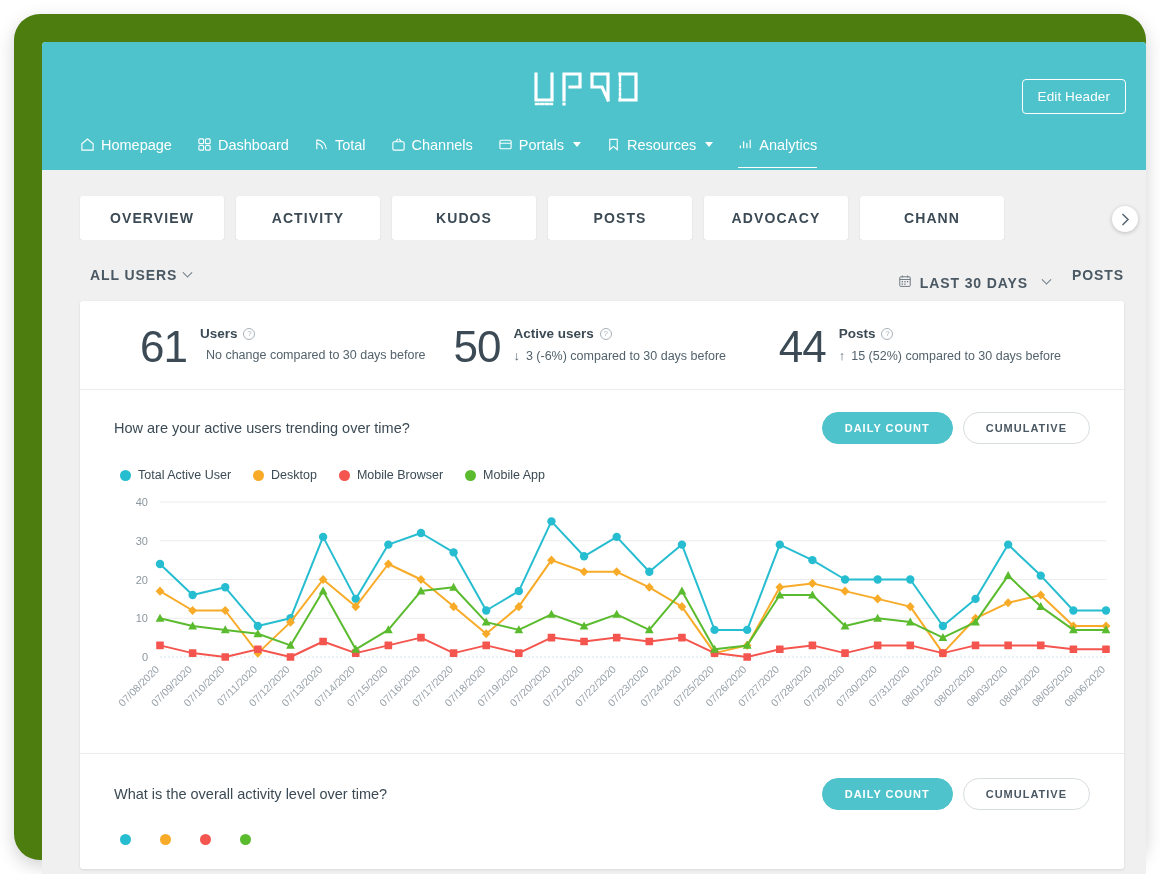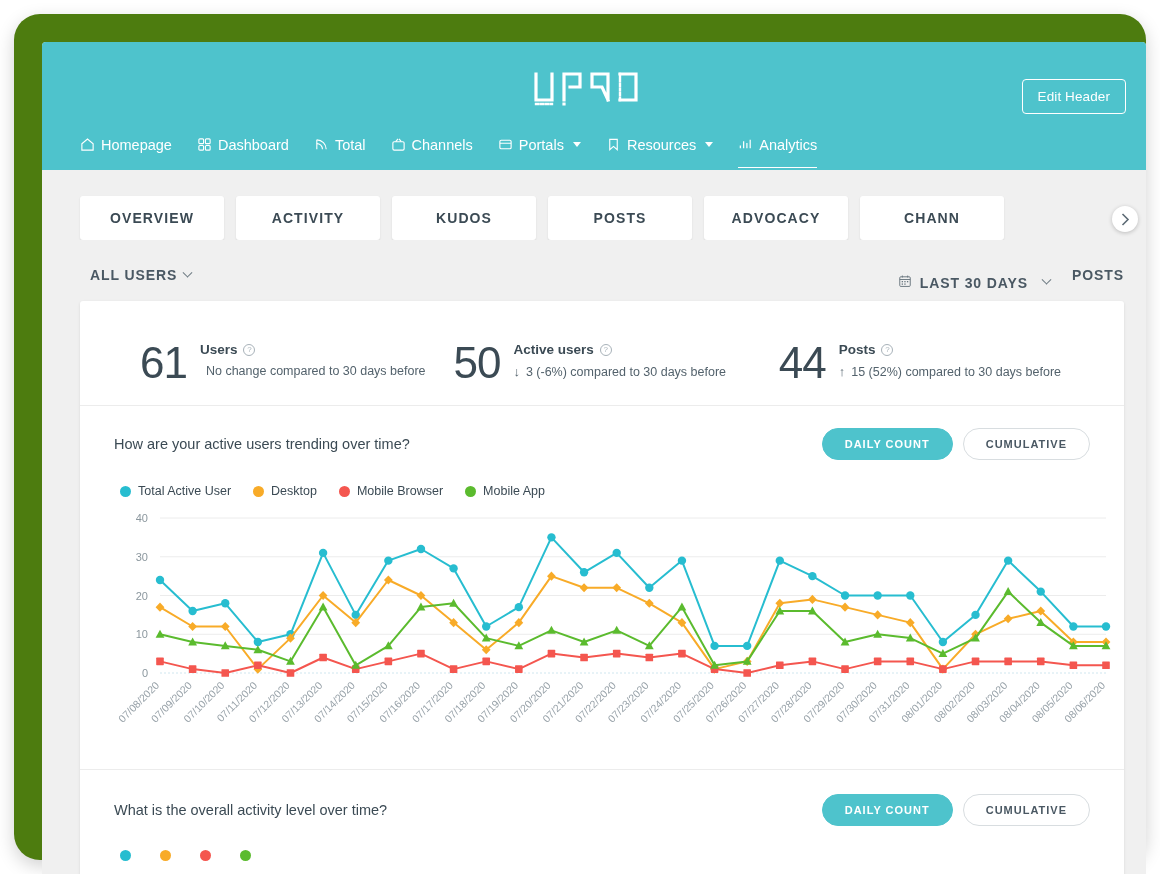--- a/index.html
+++ b/index.html
@@ -171,21 +171,21 @@
     box-shadow: 0 1px 3px rgba(0,0,0,0.10);
     min-height: 560px;
   }
 
   
   .stats-row {
     display: flex;
     padding: 22px 34px 20px 34px;
     border-bottom: 1px solid #ececec;
   }
-  .stat { display: flex; align-items: flex-start; gap: 13px; margin-top: 16px; }
+  .stat { display: flex; align-items: flex-start; gap: 13px; }
   .stat:nth-child(1) { width: 330px; padding-left: 26px; }
   .stat:nth-child(2) { width: 330px; padding-left: 14px; }
   .stat:nth-child(3) { width: 330px; padding-left: 14px; }
   .stat-num {
     font-size: 44px;
     font-weight: 300;
     color: #3b4a54;
     line-height: 1;
     letter-spacing: -1px;
     margin-top: 2px;

